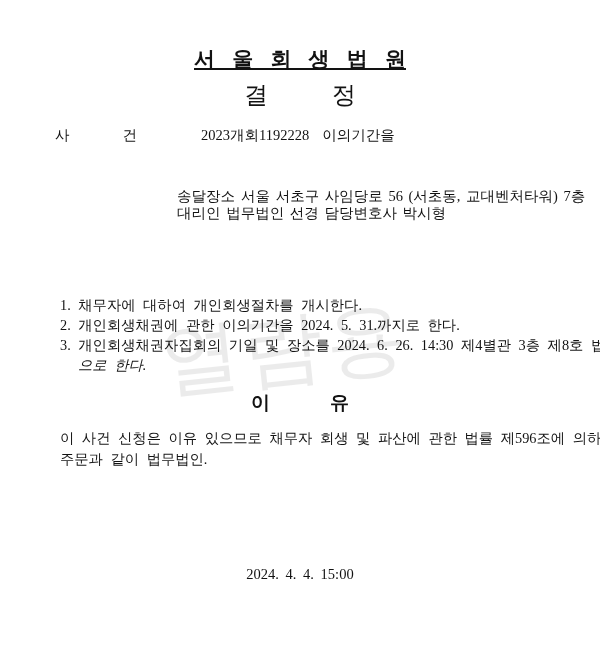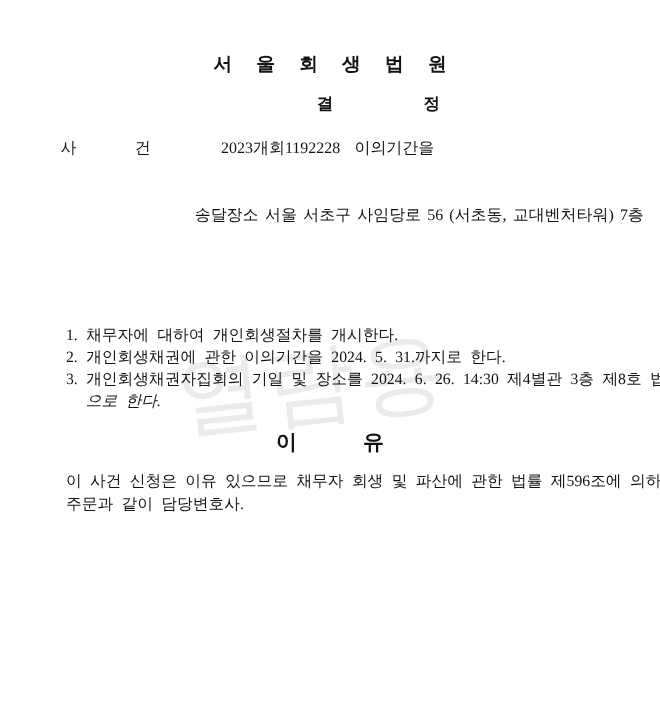--- a/index.html
+++ b/index.html
@@ -24,27 +24,27 @@
     user-select: none;
   }
   .content {
     position: absolute;
     left: 60px; top: 0;
     width: 480px; height: 645px;
     z-index: 1;
   }
   .court-name {
     position: absolute; top: 48px; left: 134px; width: 212px;
-    font-size: 17px; font-weight: bold; line-height: 22px;
-    text-align: justify; text-align-last: justify;
+    font-size: 21px; font-weight: bold; line-height: 22px;
+    text-align: justify; text-align-last: justify; text-decoration: underline;
   }
   .decision-title {
     position: absolute; top: 84px; left: 184px; width: 112px;
-    font-size: 15px; font-weight: bold; line-height: 22px;
-    text-align: justify; text-align-last: justify; margin-left: 44px;
+    font-size: 24px; font-weight: normal; line-height: 22px;
+    text-align: justify; text-align-last: justify;
   }
   .meta-row { position: absolute; left: -5px; font-size: 14.5px; line-height: 18px; white-space: nowrap; }
   .case-row { top: 126px; }
   .debtor-row { top: 156px; }
   .row-label {
     display: inline-block; width: 82px;
     text-align: justify; text-align-last: justify;
     vertical-align: top;
   }
   .row-value { margin-left: 64px; }
@@ -89,20 +89,21 @@
 
   <div class="decision-title">결 정</div>
 
   <div class="meta-row case-row">
     <span class="row-label">사 건</span><span class="row-value">2023개회1192228</span><span class="case-type">이의기간을</span>
   </div>
 
 
   <div class="service-block">
     <div><span>송달장소</span><span class="service-addr">서울 서초구 사임당로 56 (서초동, 교대벤처타워) 7층</span></div>
+    <div>대리인 법무법인 선경 담당변호사 박시형</div>
   </div>
 
 
   <div class="order-list">
     <div class="order-line">
       <span>1.</span>
       <span>채무자에 대하여 개인회생절차를 개시한다.</span>
     </div>
     <div class="order-line">
       <span>2.</span>
@@ -112,17 +113,18 @@
       <span>3.</span>
       <span>개인회생채권자집회의 기일 및 장소를 2024. 6. 26. 14:30 제4별관 3층 제8호 법정</span>
     </div>
     <div class="order-cont">으로 한다.</div>
   </div>
 
   <div class="reason-heading">이 유</div>
 
   <div class="reason-block">
     <div class="reason-line">이 사건 신청은 이유 있으므로 채무자 회생 및 파산에 관한 법률 제596조에 의하여</div>
-    <div class="reason-line">주문과 같이 담당변호사.</div>
+    <div class="reason-line">주문과 같이 법무법인.</div>
   </div>
 
+  <div class="decision-datetime">2024. 4. 4. 15:00</div>
 
 </div>
 
 </body></html>

